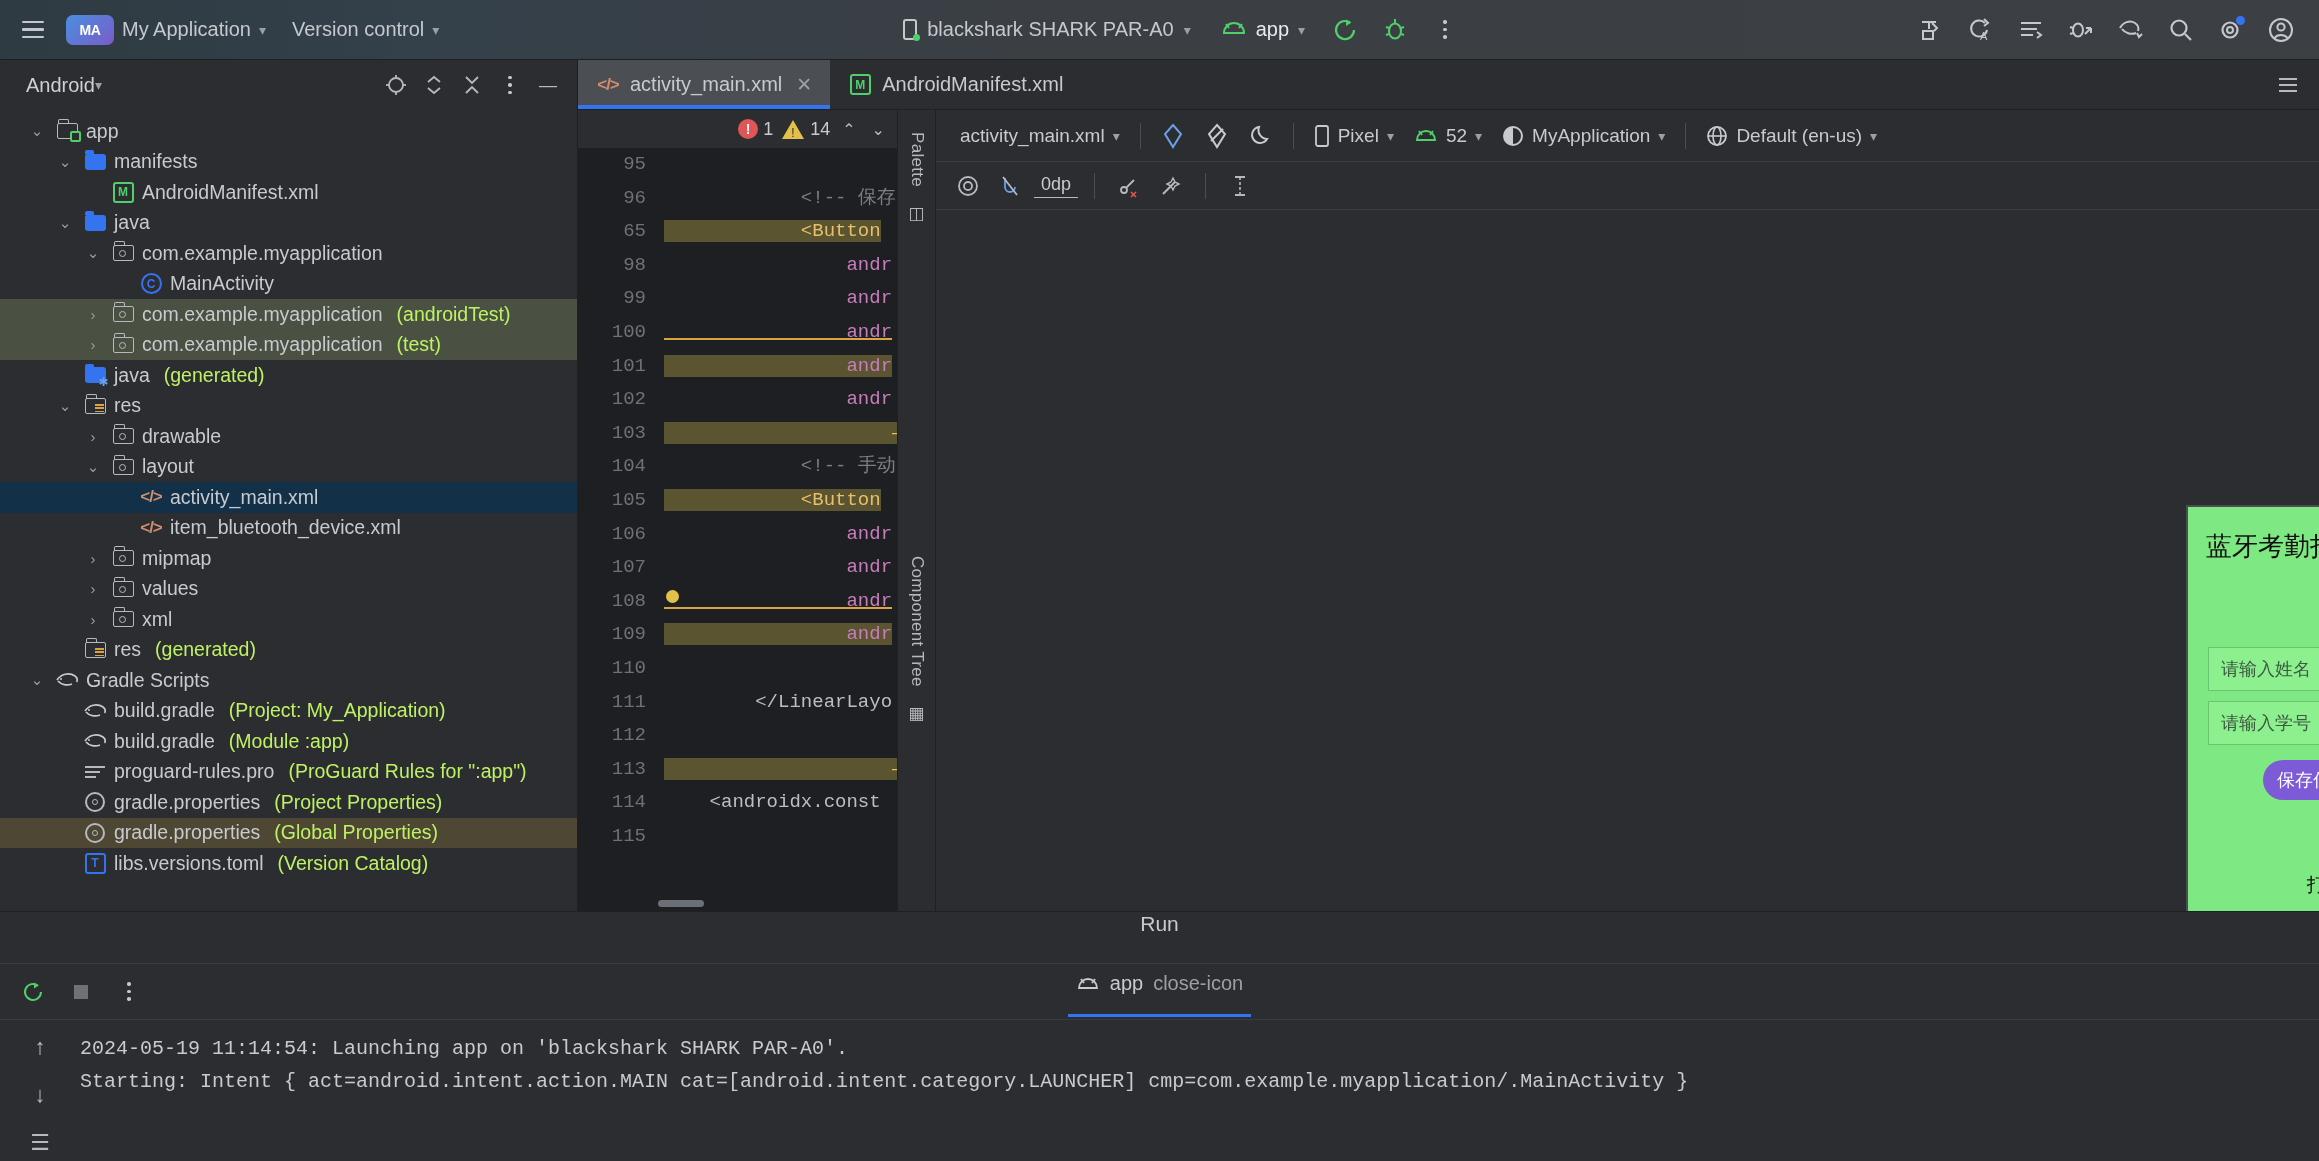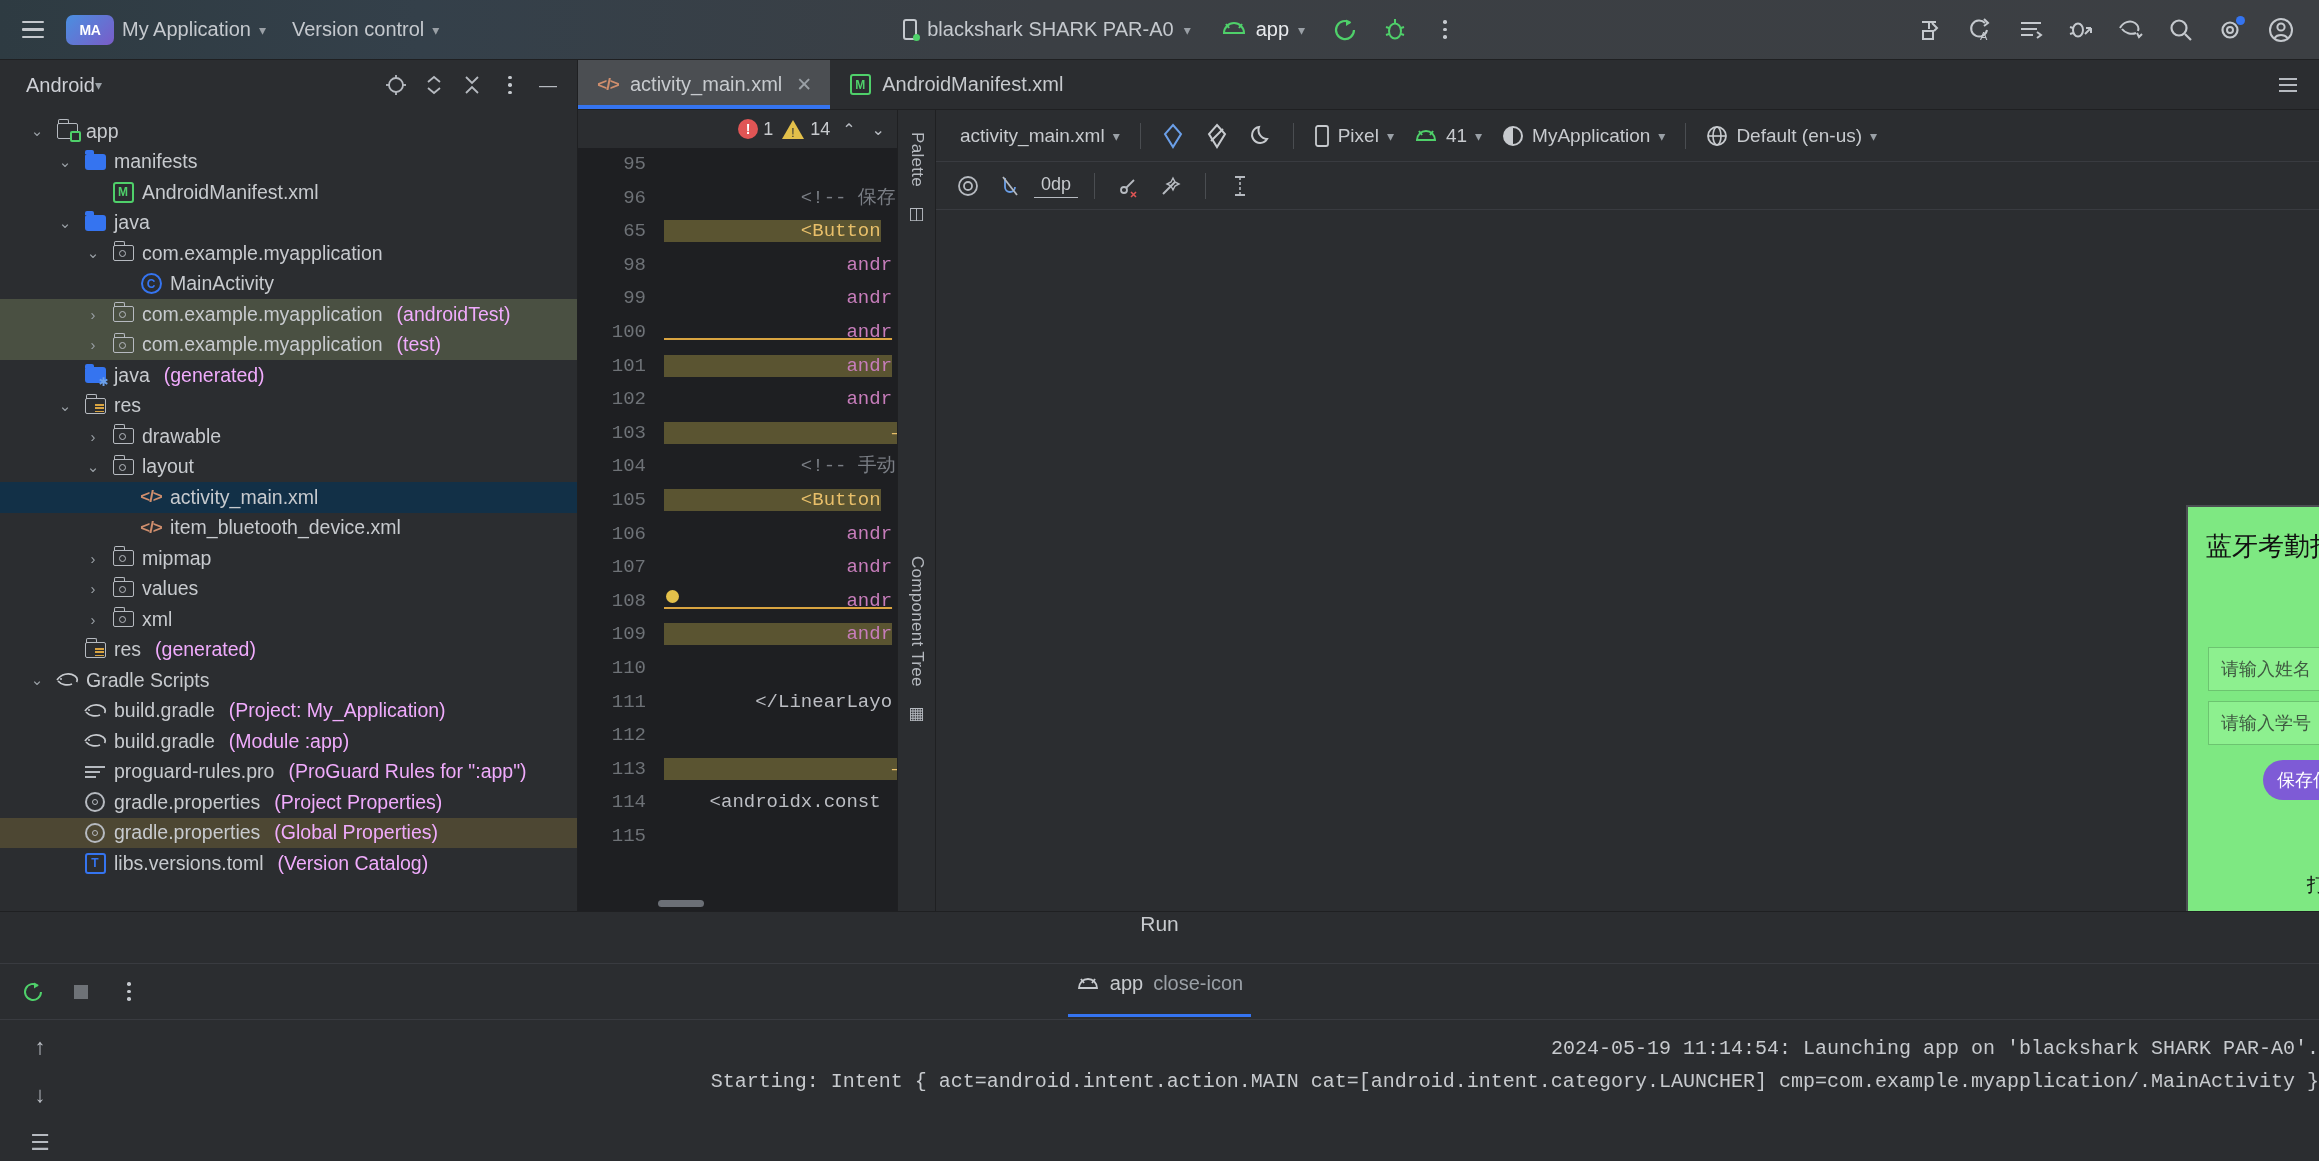--- a/index.html
+++ b/index.html
@@ -53,21 +53,21 @@
   .pp-ico{width:34px;height:34px;display:flex;align-items:center;justify-content:center;border-radius:5px;cursor:pointer;color:#b6bac0;font-size:18px;}
   .tree{flex:1;overflow:hidden;padding-top:6px;font-size:19.5px;}
   .row{height:30.5px;display:flex;align-items:center;gap:7px;white-space:nowrap;cursor:pointer;padding-right:6px;}
   .row.sel{background:#123047;}
   .row.hl{background:#4a5042;}
   .row.hl2{background:#4d4733;}
   .arrow{width:22px;min-width:22px;text-align:center;color:#9aa0a6;font-size:15px;}
   .arrow.none{color:transparent;}
   .ic{width:24px;min-width:24px;height:22px;display:flex;align-items:center;justify-content:center;}
   .lbl{color:#c7cace;}
-  .sub{color:#f0abfc;margin-left:7px;}
+  .sub{color:#bef264;margin-left:7px;}
   .f-blue{width:21px;height:16px;background:#3574f0;border-radius:2px 3px 3px 3px;position:relative;}
   .f-blue::before{content:"";position:absolute;top:-3.5px;left:0;width:9px;height:4px;background:#3574f0;border-radius:2px 2px 0 0;}
   .f-out{width:21px;height:16px;border:1.8px solid #b6bac0;border-radius:2px;position:relative;}
   .f-out::before{content:"";position:absolute;top:-5px;left:0;width:9px;height:4px;border:1.8px solid #b6bac0;border-bottom:none;border-radius:2px 2px 0 0;}
   .f-dot::after{content:"";position:absolute;width:5px;height:5px;border:1.6px solid #b6bac0;border-radius:50%;top:4px;left:5px;}
   .badge-sq{width:21px;height:21px;border:2px solid #4fd06a;border-radius:3px;display:flex;align-items:center;justify-content:center;font-size:12px;color:#4fd06a;font-weight:700;}
   .badge-c{width:21px;height:21px;border:2px solid #3574f0;border-radius:50%;display:flex;align-items:center;justify-content:center;font-size:12px;color:#3574f0;font-weight:700;}
   .badge-t{width:21px;height:21px;border:2px solid #3574f0;border-radius:3px;display:flex;align-items:center;justify-content:center;font-size:12px;color:#3574f0;font-weight:700;}
   .xmlic{color:#cf8e6d;font-size:17px;font-weight:700;letter-spacing:-1px;}
   .gear-s{width:20px;height:20px;border:2px solid #b6bac0;border-radius:50%;position:relative;}
@@ -137,21 +137,21 @@
   .runpanel{height:250px;min-height:250px;background:#2b2d30;border-top:1px solid #1f2022;display:flex;flex-direction:column;}
   .run-tabs{height:52px;display:flex;align-items:center;padding:0 26px;gap:26px;border-bottom:1px solid #393b40;flex-direction:column;}
   .run-label{font-size:21px;color:#c7cace;}
   .run-tab{display:flex;align-items:center;gap:10px;font-size:20px;color:#c7cace;padding:10px 8px;position:relative;cursor:pointer;}
   .run-tab.active::after{content:"";position:absolute;left:0;right:0;bottom:-12px;height:3px;background:#3574f0;}
   .run-toolrow{height:56px;display:flex;align-items:center;padding-left:16px;gap:14px;border-bottom:1px solid #393b40;}
   .rt-ico{width:34px;height:34px;display:flex;align-items:center;justify-content:center;border-radius:5px;cursor:pointer;color:#b6bac0;font-size:19px;}
   .console{flex:1;display:flex;min-height:0;}
   .console-rail{width:80px;min-width:80px;display:flex;flex-direction:column;align-items:center;padding-top:10px;gap:14px;}
   .cr-ico{width:34px;height:34px;display:flex;align-items:center;justify-content:center;color:#b6bac0;font-size:22px;cursor:pointer;border-radius:5px;}
-  .console-text{flex:1;padding:12px 0 0 0;font-family:"Liberation Mono",monospace;font-size:20px;color:#c7cace;line-height:33px;white-space:pre;overflow:hidden;text-align:right;}
+  .console-text{flex:1;padding:12px 0 0 0;font-family:"Liberation Mono",monospace;font-size:20px;color:#c7cace;line-height:33px;white-space:pre;overflow:hidden;}
 </style>
 </head>
 <body>
 
 <div class="app">
 
   <div class="topbar">
     <div class="hamburger">
         <i></i>
         <i></i>
@@ -648,21 +648,21 @@
                 </svg>
               <span>Pixel</span>
               <span class="chev">▾</span>
             </div>
             <div class="dt-item">
               <svg width="24" height="20" viewBox="0 0 24 20">
                   <path d="M3 14a9 9 0 0 1 18 0z" fill="none" stroke="#4fd06a" stroke-width="2"></path>
                   <line x1="5" y1="5" x2="8" y2="9" stroke="#4fd06a" stroke-width="2"></line>
                   <line x1="19" y1="5" x2="16" y2="9" stroke="#4fd06a" stroke-width="2"></line>
                 </svg>
-              <span>41</span>
+              <span>52</span>
               <span class="chev">▾</span>
             </div>
             <div class="dt-item">
               <svg width="22" height="22" viewBox="0 0 22 22">
                   <circle cx="11" cy="11" r="9" fill="none" stroke="#c7cace" stroke-width="2"></circle>
                   <path d="M11 2a9 9 0 0 0 0 18z" fill="#c7cace"></path>
                 </svg>
               <span>MyApplication</span>
               <span class="chev">▾</span>
             </div>

